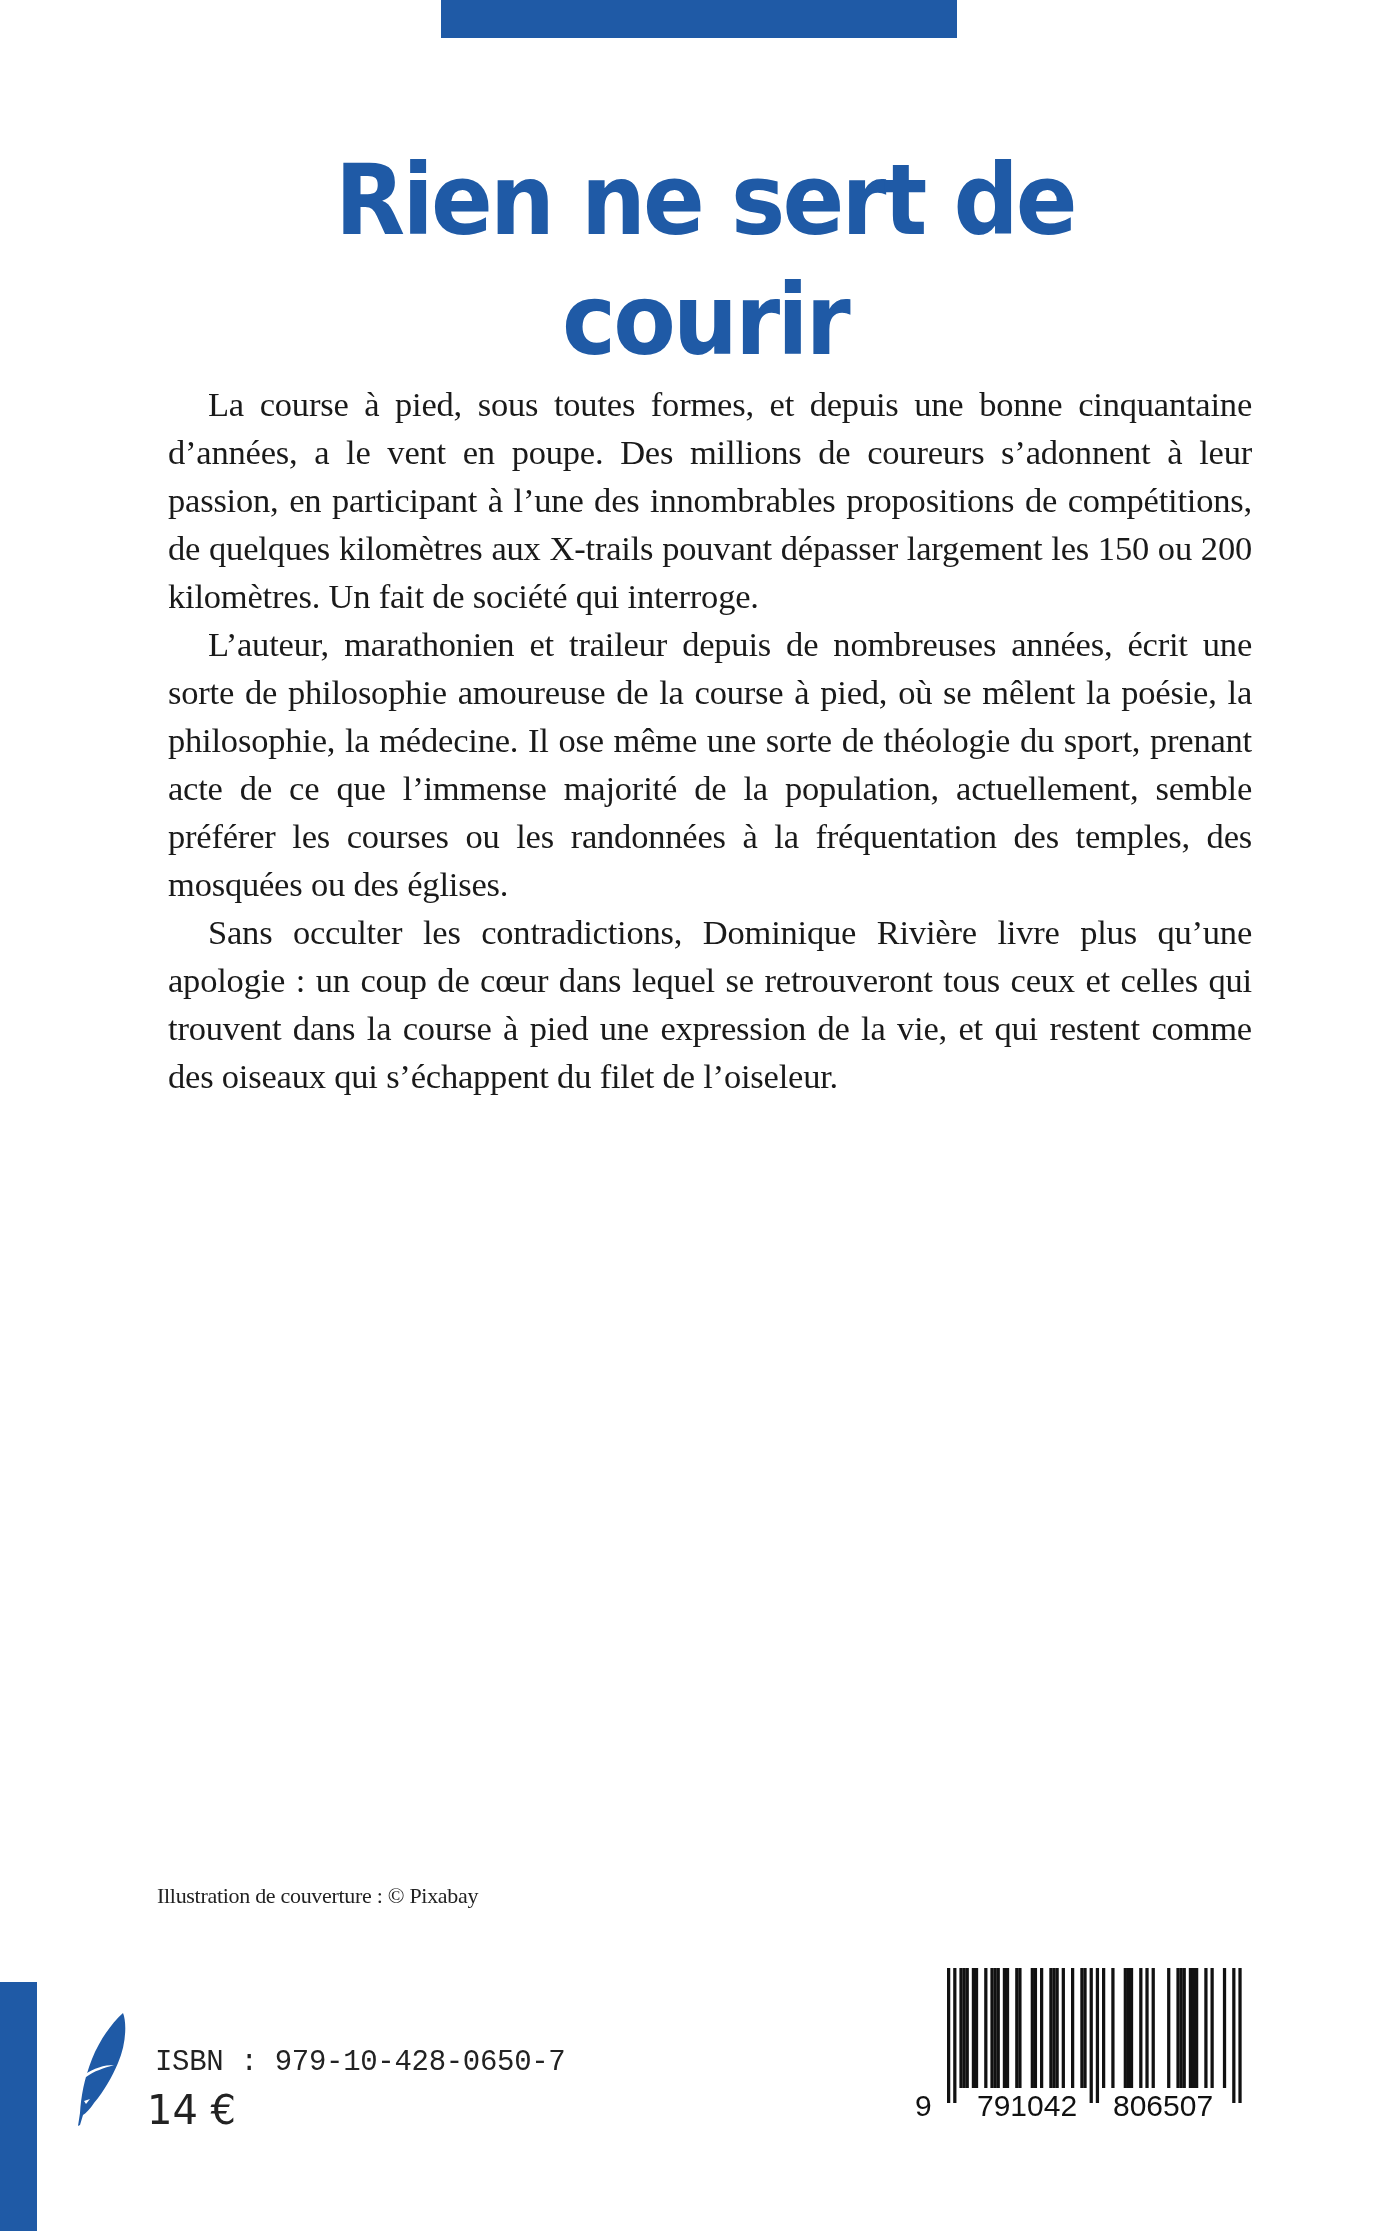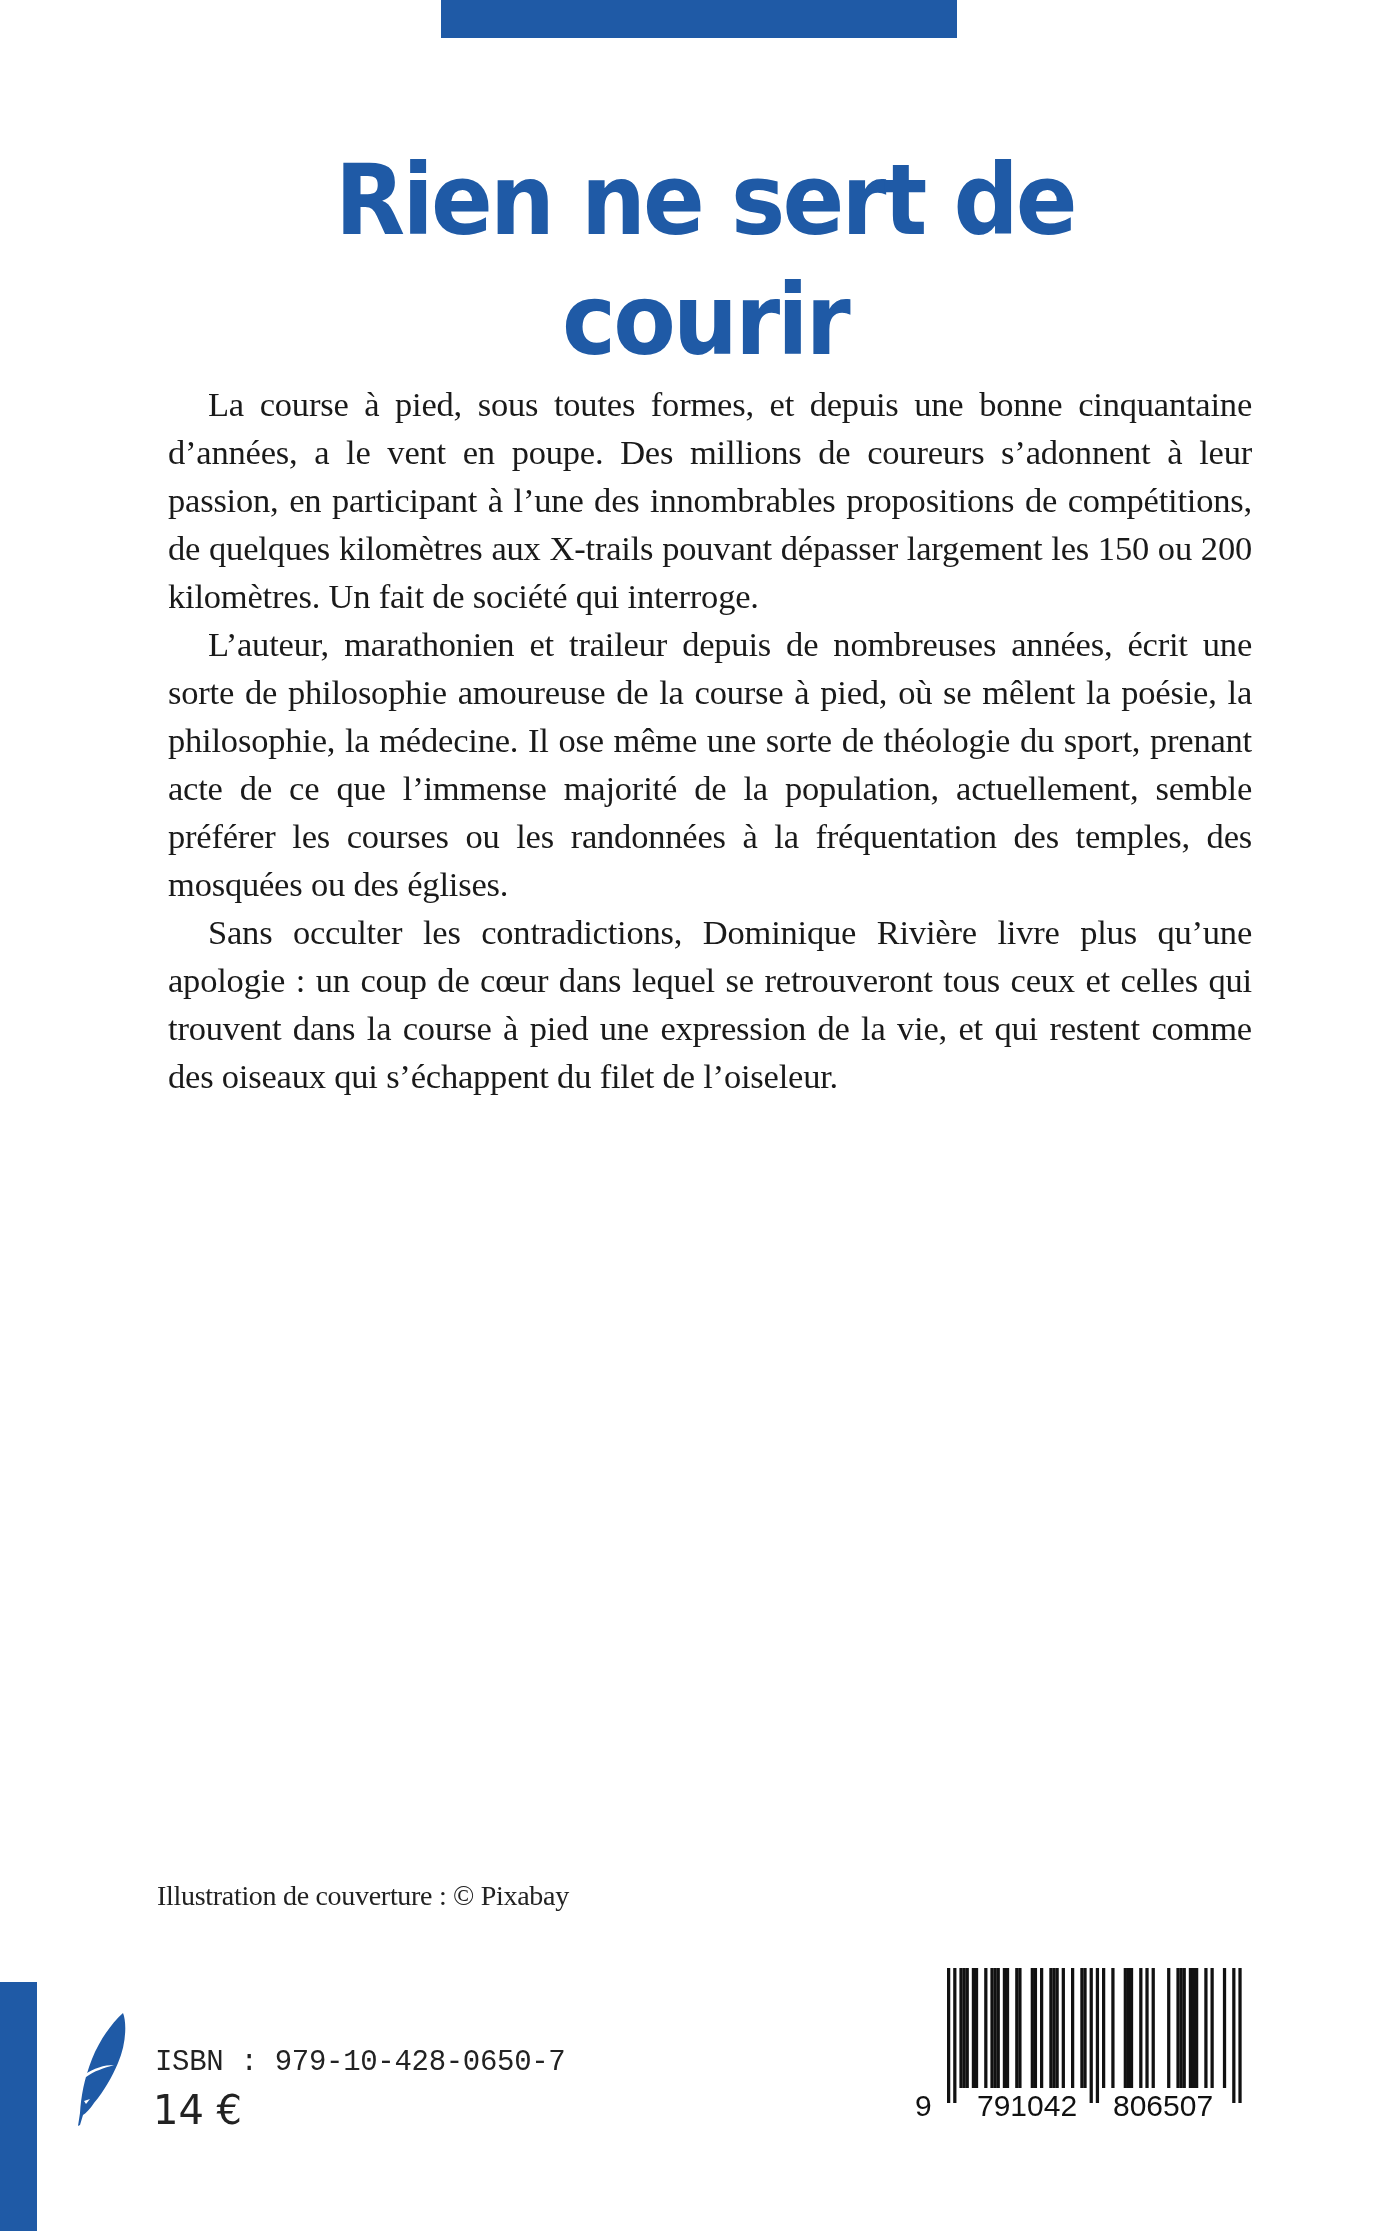--- a/index.html
+++ b/index.html
@@ -19,32 +19,32 @@
   }
   .body-text p { margin: 0; text-indent: 40px; }
   .bio {
     position: absolute; left: 158px; width: 1090px; top: 1550px;
     font-family: "Liberation Serif", serif; font-style: italic;
     font-size: 32px; line-height: 46px; color: #1a1a1a; letter-spacing: -0.6px;
   }
   .bio p { margin: 0; white-space: nowrap; }
   .credit {
     position: absolute; left: 157px; top: 1880px;
-    font-family: "Liberation Serif", serif; font-size: 28px; line-height: 32px;
+    font-family: "Liberation Serif", serif; font-size: 22px; line-height: 32px;
     color: #222; letter-spacing: -0.3px;
   }
   .side-bar { position: absolute; left: 0; top: 1982px; width: 37px; height: 249px; background: #1f5aa6; }
   .feather { position: absolute; left: 70px; top: 2005px; width: 70px; height: 125px; }
   .isbn {
     position: absolute; left: 155px; top: 2046px;
     font-family: Liberation Mono, monospace; font-weight: 300;
     font-size: 29px; line-height: 34px; color: #222; letter-spacing: -0.3px;
   }
   .price {
-    position: absolute; left: 153px; top: 2088px;
+    position: absolute; left: 147px; top: 2088px;
     font-family: "DejaVu Sans", sans-serif; font-size: 40px; line-height: 44px; color: #222;
   }
   .barcode { position: absolute; left: 915px; top: 1968px; width: 335px; height: 152px; }
   .barcode-digits text { font-family: "Liberation Sans", sans-serif; font-size: 30px; fill: #111; }
 </style>
 </head>
 <body>
 
 <div class="top-bar"></div>
 

